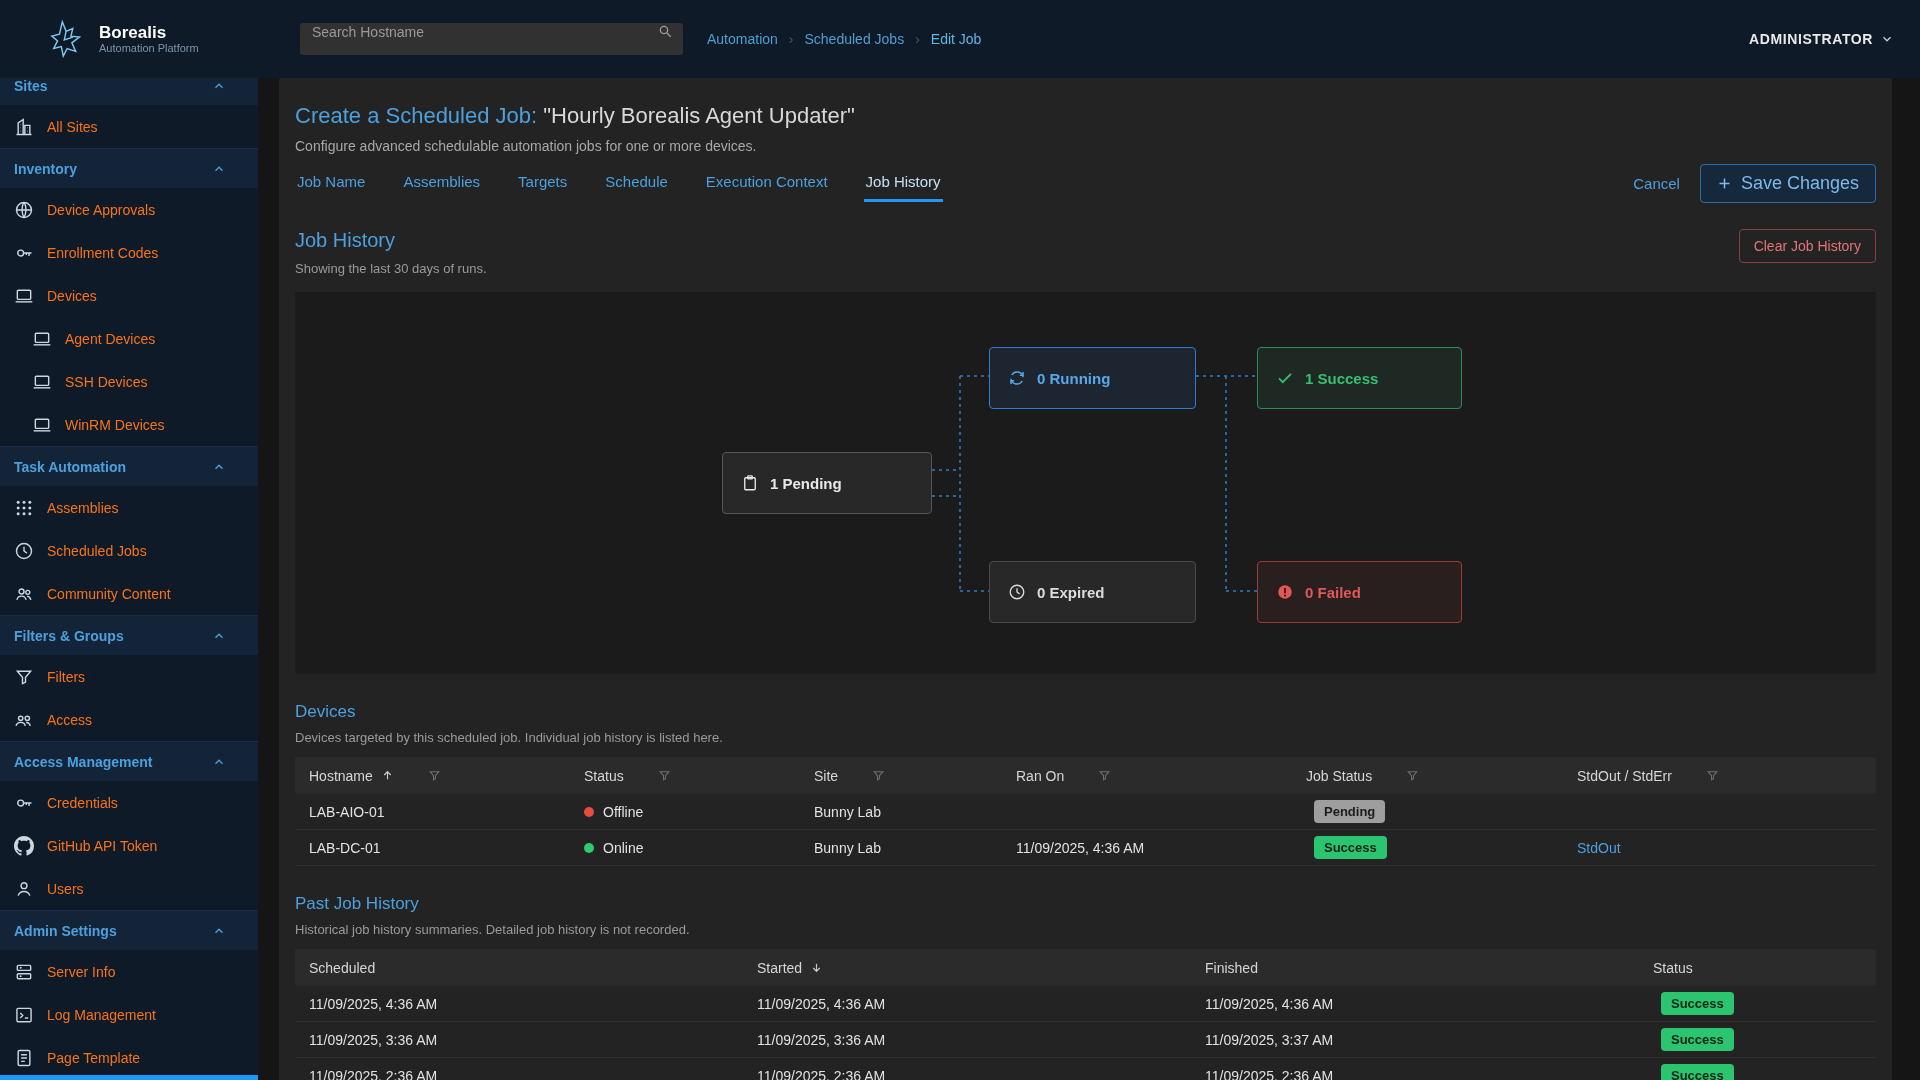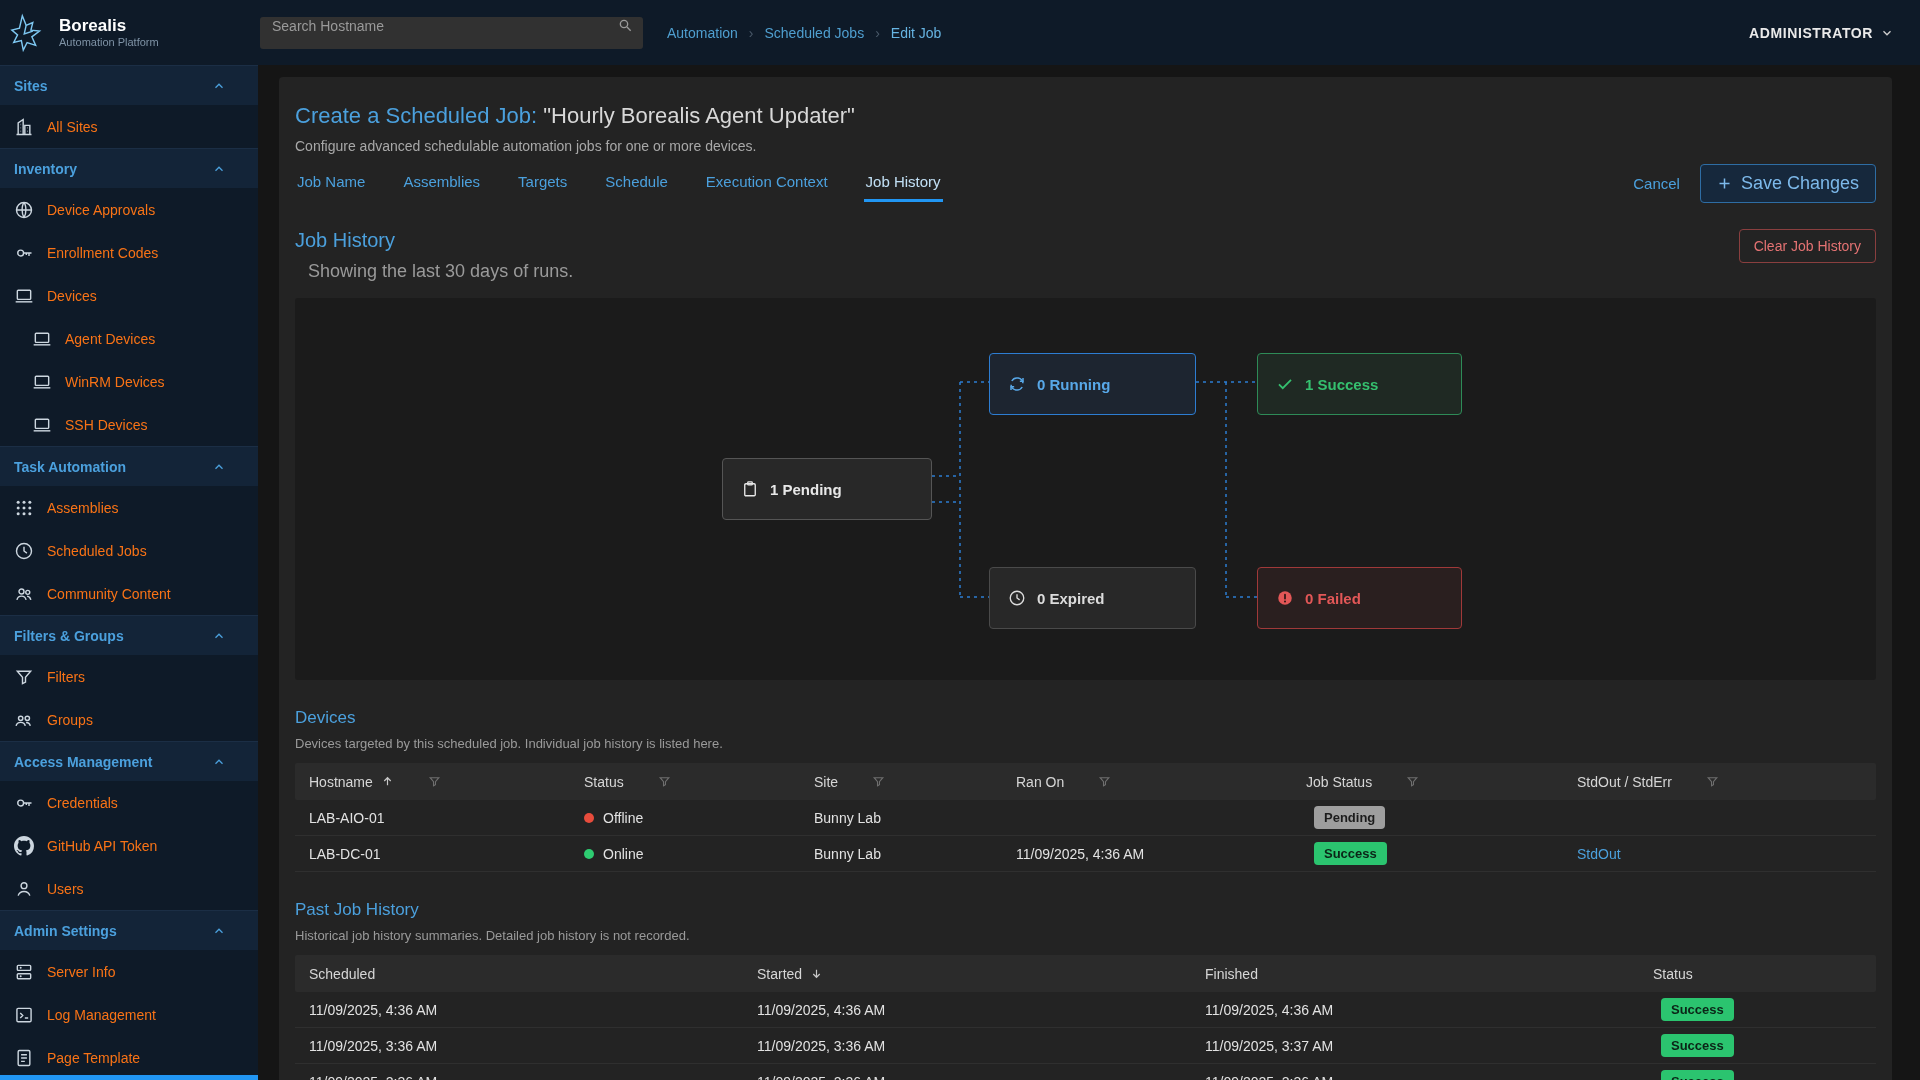--- a/index.html
+++ b/index.html
@@ -6,22 +6,22 @@
   html,body { margin:0; padding:0; }
   body {
     width:1920px; height:1080px; overflow:hidden; position:relative;
     background:#151515; color:#e0e0e0;
     font-family:"Liberation Sans", sans-serif;
   }
   svg { display:block; }
 
   
   .topbar {
-    position:absolute; left:0; top:0; right:0; height:65px;
-    background:#0e1a28; display:flex; align-items:center; z-index:3;
+    position:absolute; left:0; top:0; right:0; height:78px;
+    background:#0e1a28; display:flex; align-items:center; z-index:3;padding-left:40px;
   }
   .brand { width:258px; flex:0 0 258px; display:flex; align-items:center; gap:9px; padding-left:8px; }
   .brand-text { line-height:1.15; }
   .brand-name { font-size:17px; font-weight:bold; color:#ffffff; }
   .brand-sub  { font-size:11px; color:#7f93a6; }
   .search-box {
     margin-left:2px; width:383px; height:32px; background:#313131; border-radius:3px;
     display:flex; align-items:flex-start; padding:0 10px;
   }
   .search-box input {
@@ -80,21 +80,21 @@
   .cancel-link { color:#4ba0dd; font-size:15px; cursor:pointer; }
   .save-btn {
     display:flex; align-items:center; gap:9px; cursor:pointer;
     border:1px solid #2e6da4; background:#16283c; color:#7db9ea;
     font-size:18px; padding:8px 16px; border-radius:4px; font-family:inherit;
   }
   .save-btn svg { color:#7db9ea; }
 
   .section-row { display:flex; justify-content:space-between; align-items:flex-start; margin-top:26px; }
   .jh-heading { font-size:20px; color:#4ba0dd; }
-  .jh-sub { font-size:18px; color:#9a9a9a; margin-top:9px;margin-left:13px; }
+  .jh-sub { font-size:13px; color:#9a9a9a; margin-top:9px; }
   .clear-btn {
     border:1px solid #8a3f3f; color:#e57373; background:transparent; cursor:pointer;
     font-size:14px; padding:8px 14px; border-radius:4px; font-family:inherit;
   }
 
   
   .flow-panel { position:relative; height:382px; background:#1b1b1b; border-radius:3px; margin-top:16px; }
   .flow-lines { position:absolute; left:0; top:0; width:100%; height:100%; }
   .flow-node {
     position:absolute; height:62px; display:flex; align-items:center; gap:11px;
@@ -224,28 +224,28 @@
         <rect x="4" y="5" width="16" height="11" rx="1"></rect>
         <path d="M2 19h20"></path>
       </svg>
     <span>Agent Devices</span>
   </div>
   <div class="nav-item sub">
     <svg class="nav-icon" viewBox="0 0 24 24" fill="none" stroke="currentColor" stroke-width="1.7">
         <rect x="4" y="5" width="16" height="11" rx="1"></rect>
         <path d="M2 19h20"></path>
       </svg>
-    <span>WinRM Devices</span>
+    <span>SSH Devices</span>
   </div>
   <div class="nav-item sub">
     <svg class="nav-icon" viewBox="0 0 24 24" fill="none" stroke="currentColor" stroke-width="1.7">
         <rect x="4" y="5" width="16" height="11" rx="1"></rect>
         <path d="M2 19h20"></path>
       </svg>
-    <span>SSH Devices</span>
+    <span>WinRM Devices</span>
   </div>
 
   <div class="nav-header">
     <span>Task Automation</span>
     <svg class="chev" width="14" height="14" viewBox="0 0 24 24" fill="none" stroke="currentColor" stroke-width="2.2">
         <path d="M6 15l6-6 6 6"></path>
       </svg>
   </div>
   <div class="nav-item">
     <svg class="nav-icon" viewBox="0 0 24 24" fill="currentColor">
@@ -289,21 +289,21 @@
         <path d="M4 5h16l-6.2 7.2V18l-3.6 2v-7.8L4 5z"></path>
       </svg>
     <span>Filters</span>
   </div>
   <div class="nav-item">
     <svg class="nav-icon" viewBox="0 0 24 24" fill="none" stroke="currentColor" stroke-width="1.7">
         <circle cx="8" cy="10" r="2.6"></circle>
         <circle cx="16" cy="10" r="2.6"></circle>
         <path d="M2.5 19c.6-2.8 2.5-4.2 5.5-4.2S13 16.2 13.5 19M14.5 15c2.8.1 4.5 1.4 5 4"></path>
       </svg>
-    <span>Groups</span>
+    <span>Access</span>
   </div>
 
   <div class="nav-header">
     <span>Access Management</span>
     <svg class="chev" width="14" height="14" viewBox="0 0 24 24" fill="none" stroke="currentColor" stroke-width="2.2">
         <path d="M6 15l6-6 6 6"></path>
       </svg>
   </div>
   <div class="nav-item">
     <svg class="nav-icon" viewBox="0 0 24 24" fill="none" stroke="currentColor" stroke-width="1.7">

